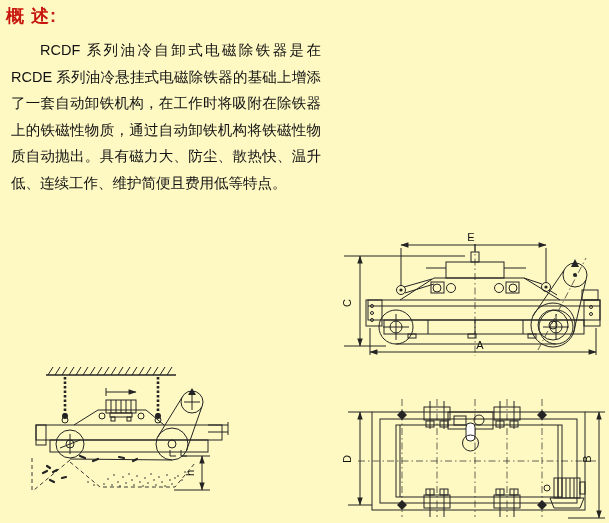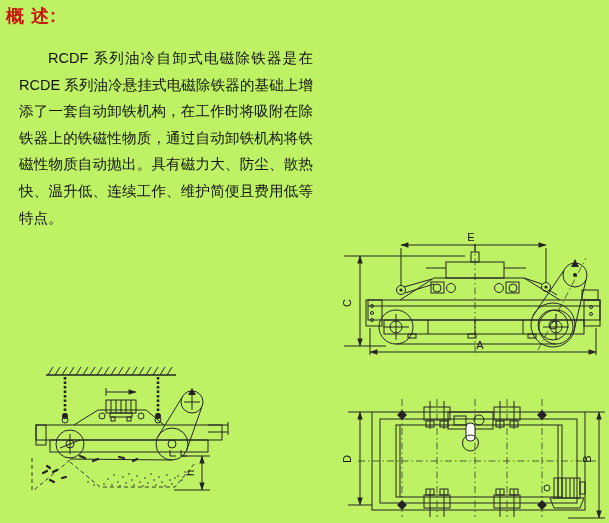--- a/index.html
+++ b/index.html
@@ -1,22 +1,22 @@
 <!DOCTYPE html>
 <html><head>
 <meta charset="utf-8">
 <style>
   html,body{margin:0;padding:0;background:#fff;}
-  #page{position:relative;width:609px;height:523px;background:#bef264;overflow:hidden;
+  #page{position:relative;width:609px;height:523px;background:#fef9c3;overflow:hidden;
         font-family:"Liberation Sans",sans-serif;color:#111;}
   #overview-title{position:absolute;left:6px;top:4px;font-size:18px;font-weight:bold;
         letter-spacing:1px;}
   #text-block{position:absolute;left:7px;top:33px;width:318px;font-size:14.5px;
         line-height:26.6px;text-align:justify;color:#121212;}
-  #text-block p{margin:12px;text-indent:2em;}
+  #text-block p{margin:4px;text-indent:2em;}
   svg{position:absolute;}
   svg line,svg path,svg rect,svg circle,svg ellipse,svg polyline{
         stroke:#242424;fill:none;stroke-width:1;}
   svg .f{fill:#242424;stroke:none;}
   svg .cl{stroke-dasharray:7 3 1.5 3;stroke-width:.7;}
   svg .dsh{stroke-dasharray:4 3;stroke-width:.9;}
   svg .dot{stroke-width:1.6;stroke-linecap:round;}
   svg .bit{stroke-width:2.2;stroke-linecap:round;}
   svg .chain{stroke-width:2.6;stroke-dasharray:2.5 2;}
   svg text.dim{fill:#111;stroke:none;font:11px "Liberation Sans",sans-serif;}

